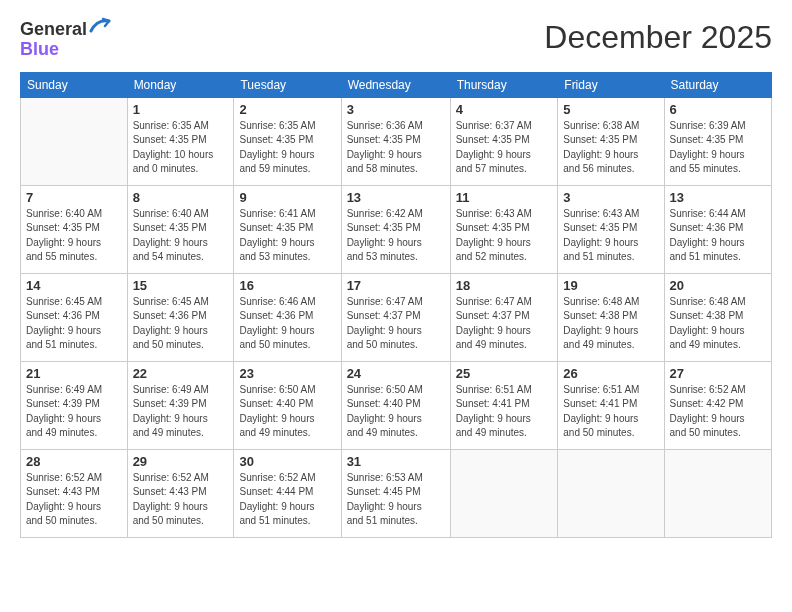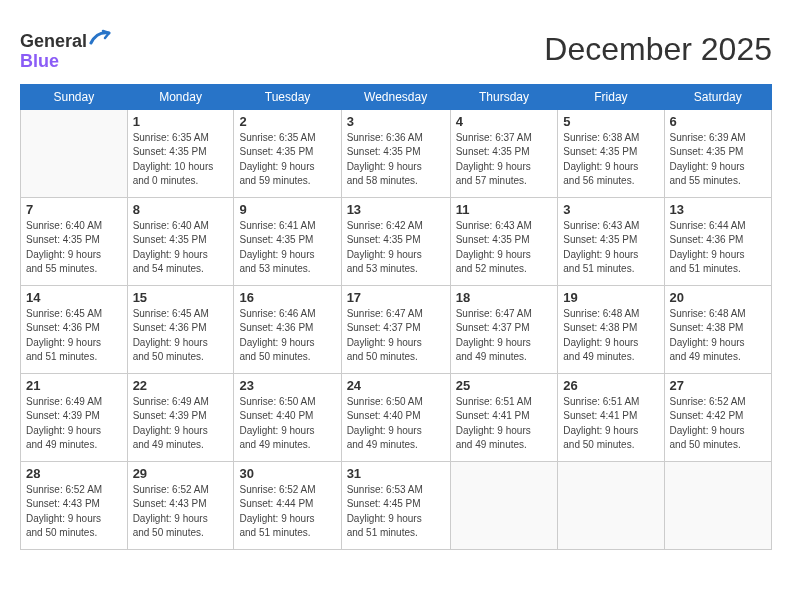--- a/index.html
+++ b/index.html
@@ -6,21 +6,21 @@
     body {
       width: 792px;
       height: 612px;
       font-family: Arial, sans-serif;
       background: #fff;
       overflow: hidden;
     }
     .page {
       width: 792px;
       height: 612px;
-      padding: 32px 20px;
+      padding: 20px 20px;
     }
     .header {
       display: flex;
       justify-content: space-between;
       align-items: flex-start;
       margin-bottom: 12px;
     }
     .logo {
       display: flex;
       align-items: center;
@@ -62,21 +62,21 @@
       margin-top: 2px;
     }
     .calendar {
       width: 100%;
       border-collapse: collapse;
       font-size: 10.5px;
     }
     .calendar th {
       background-color: #2874c8;
       color: #fff;
-      text-align: center;
+      text-align: left;
       padding: 5px 6px;
       font-size: 12px;
       font-weight: normal;
       border: 1px solid #2874c8;
     }
     .calendar td {
       border: 1px solid #ccc;
       vertical-align: top;
       padding: 4px 5px;
       width: 113px;

